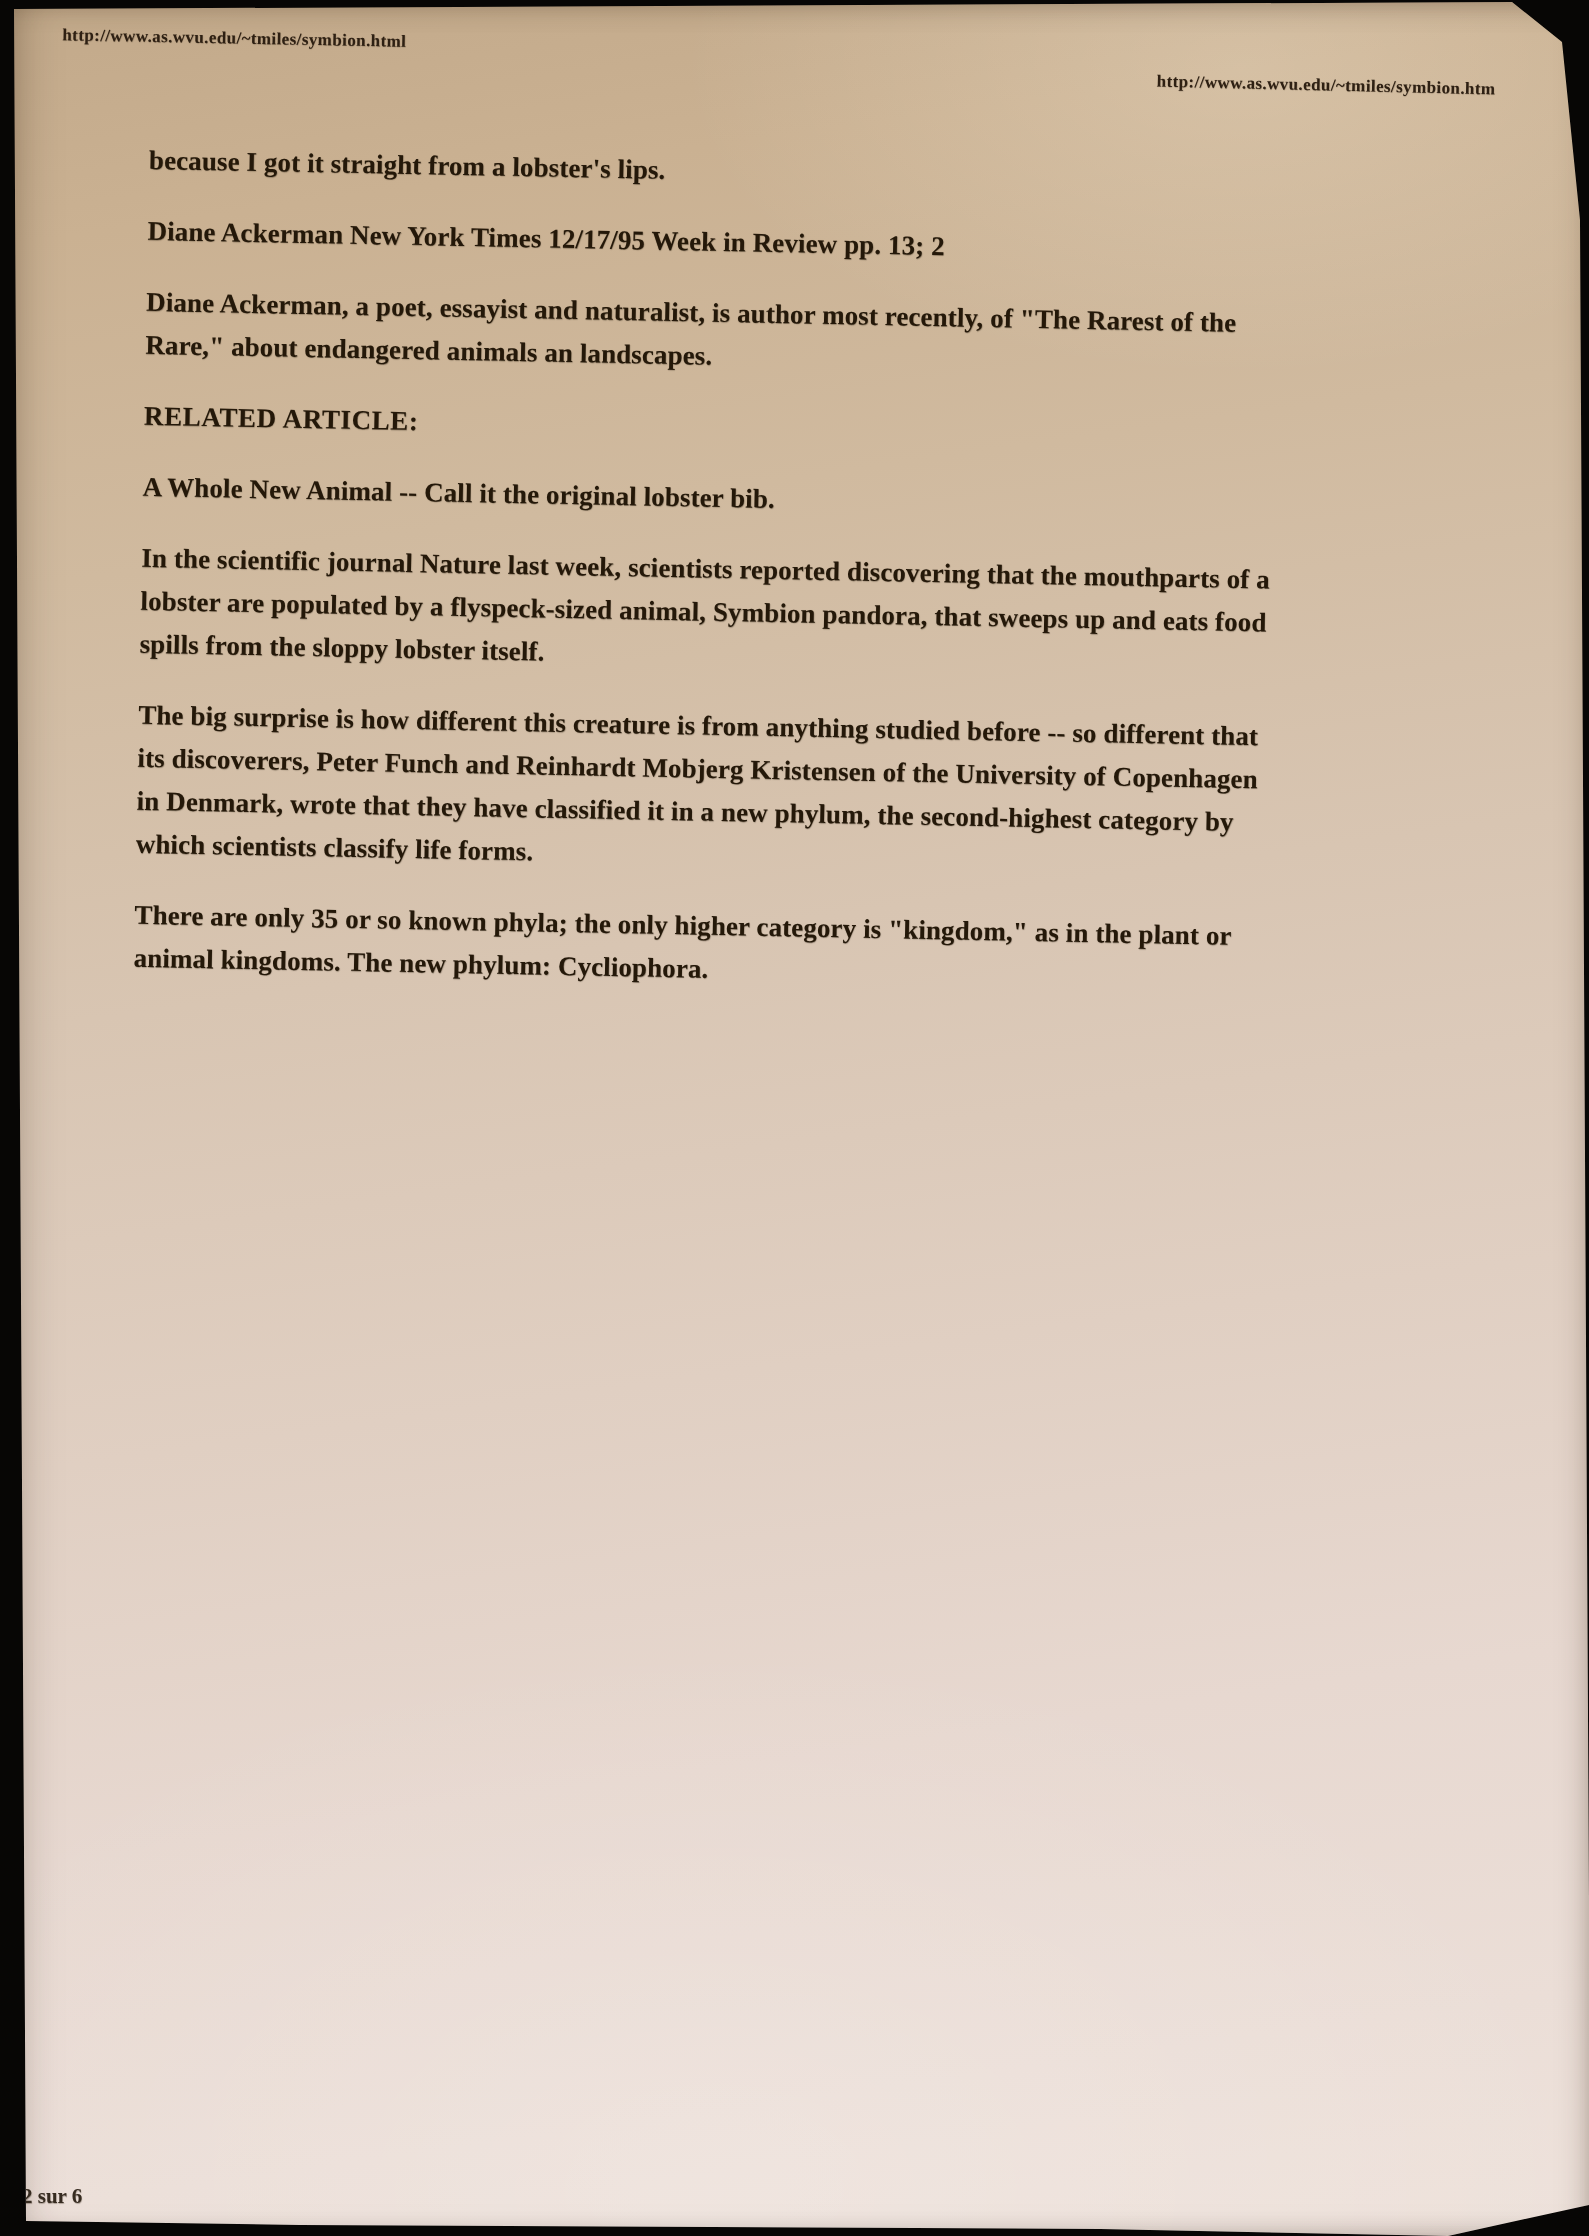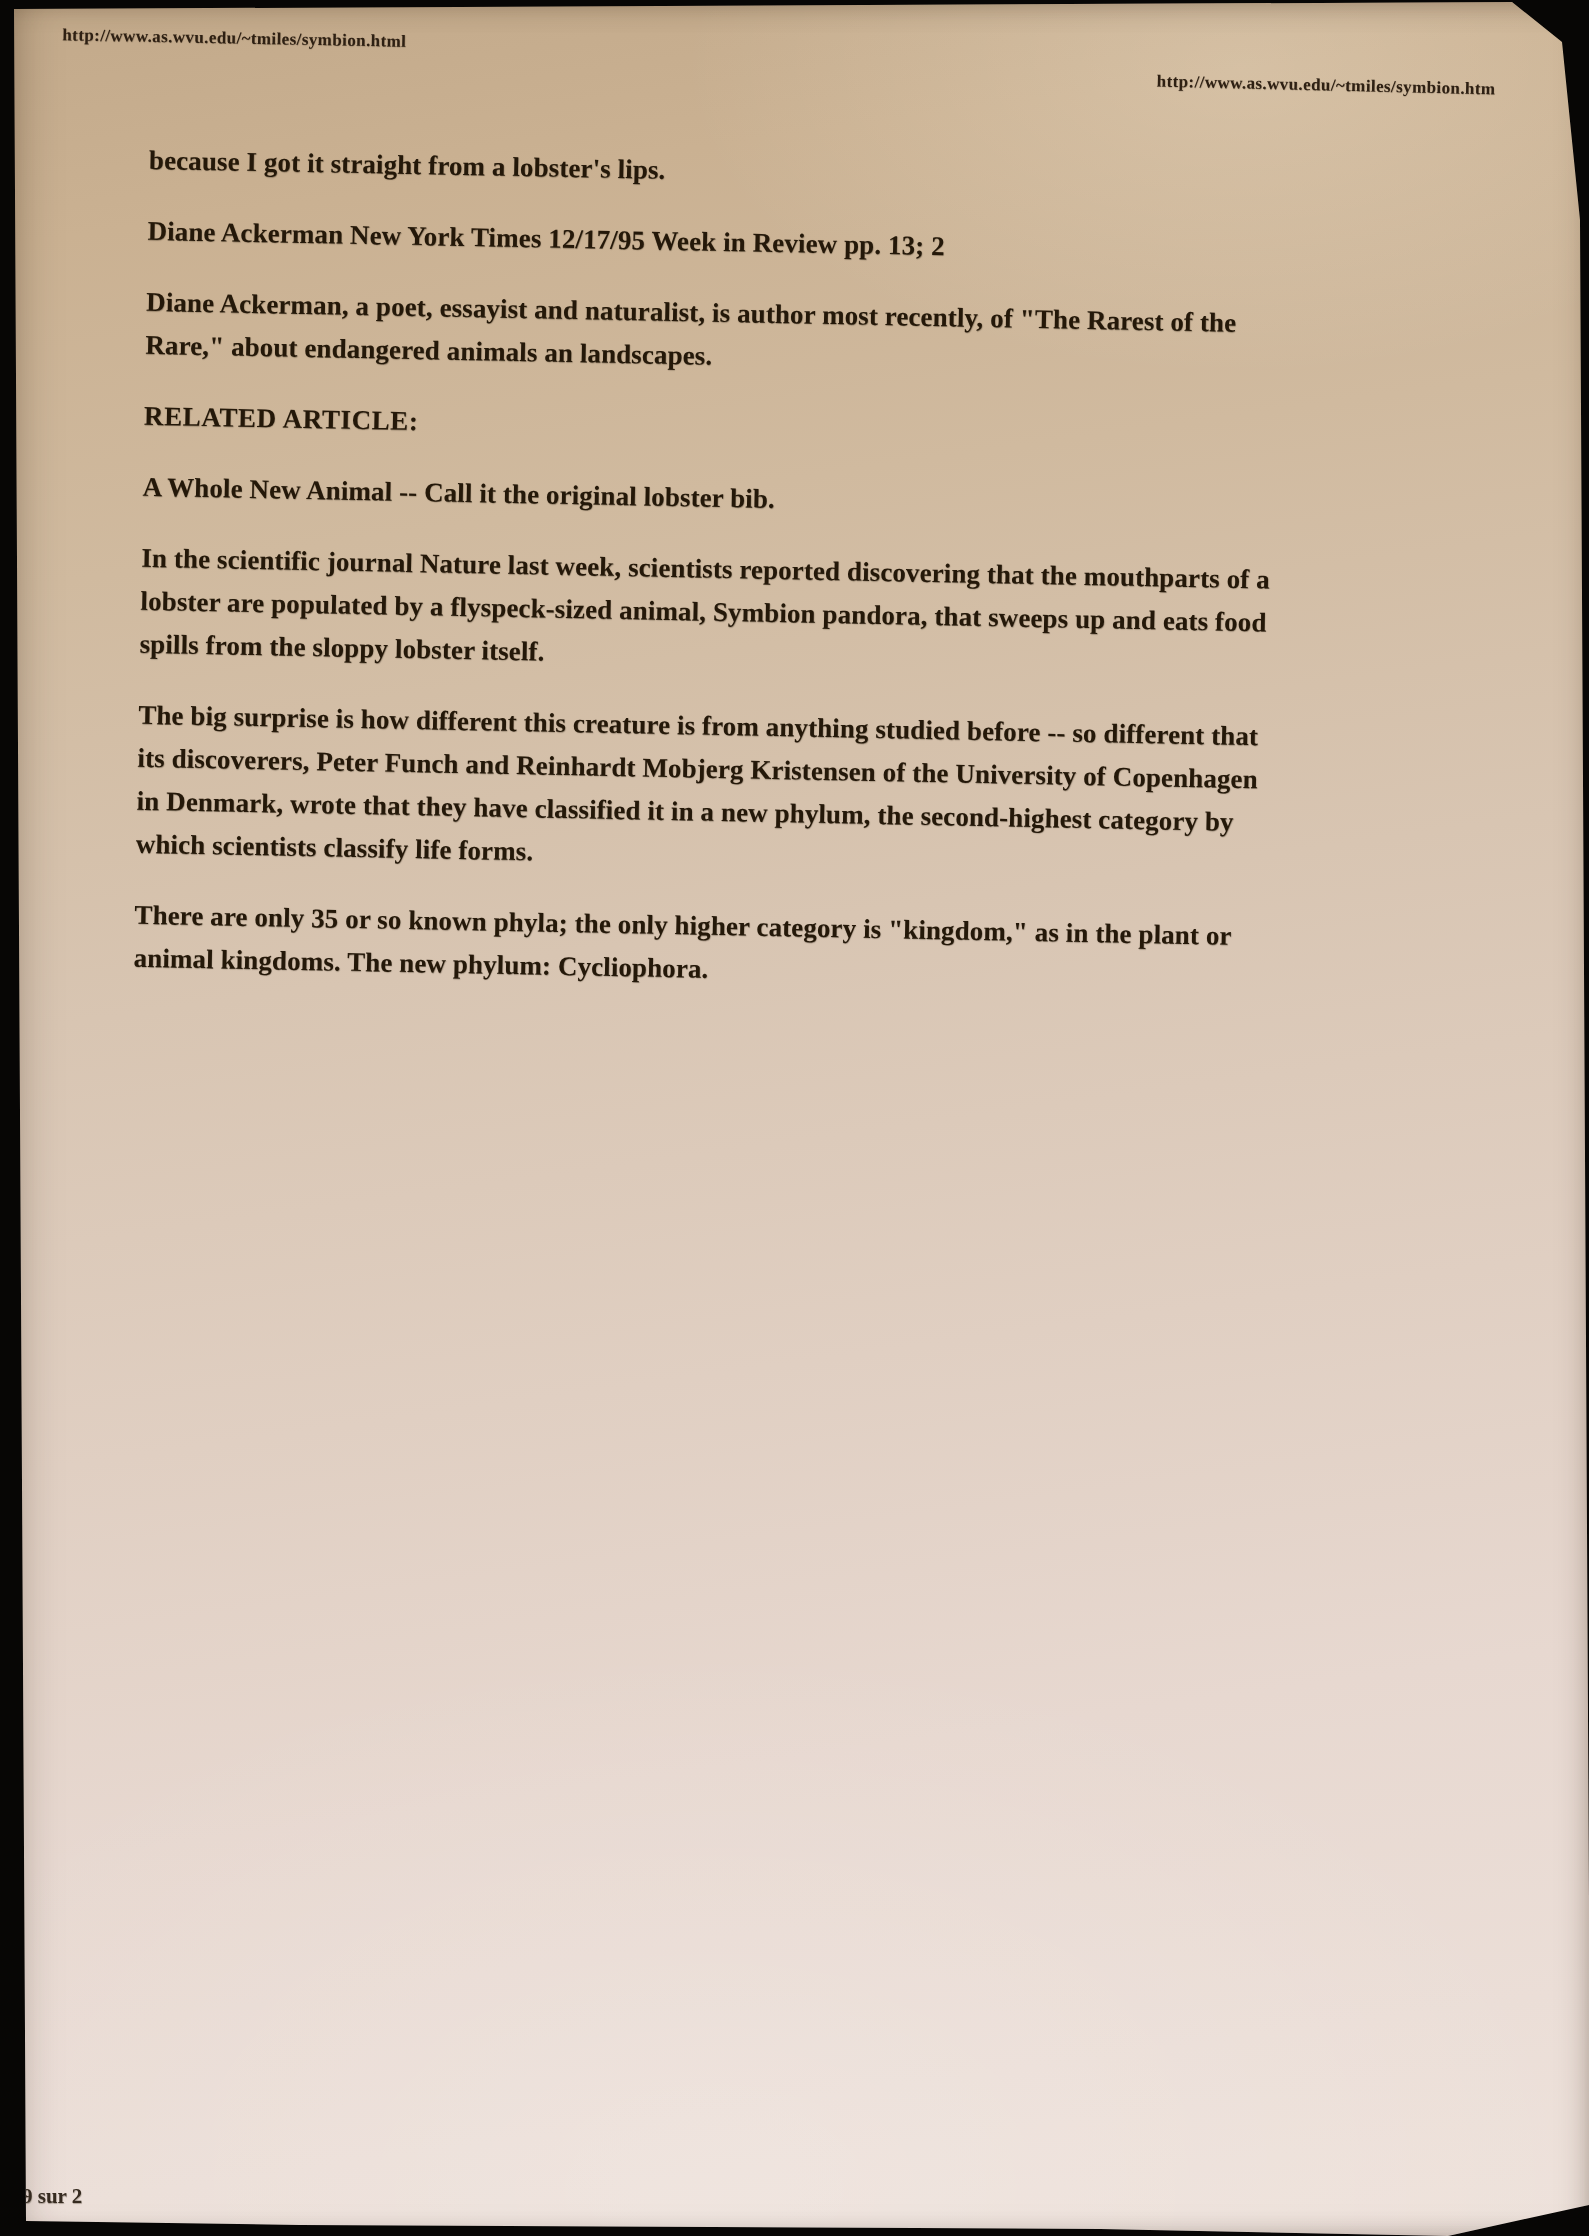--- a/index.html
+++ b/index.html
@@ -127,15 +127,15 @@
           <span class="line">in Denmark, wrote that they have classified it in a new phylum, the second-highest category by</span>
           <span class="line">which scientists classify life forms.</span>
         </p>
         <p>
           <span class="line">There are only 35 or so known phyla; the only higher category is "kingdom," as in the plant or</span>
           <span class="line">animal kingdoms. The new phylum: Cycliophora.</span>
         </p>
       </div>
     </div>
 
-    <div class="page-number">9 sur 2</div>
+    <div class="page-number">2 sur 6</div>
   </div>
 </div>
 
 </body></html>

